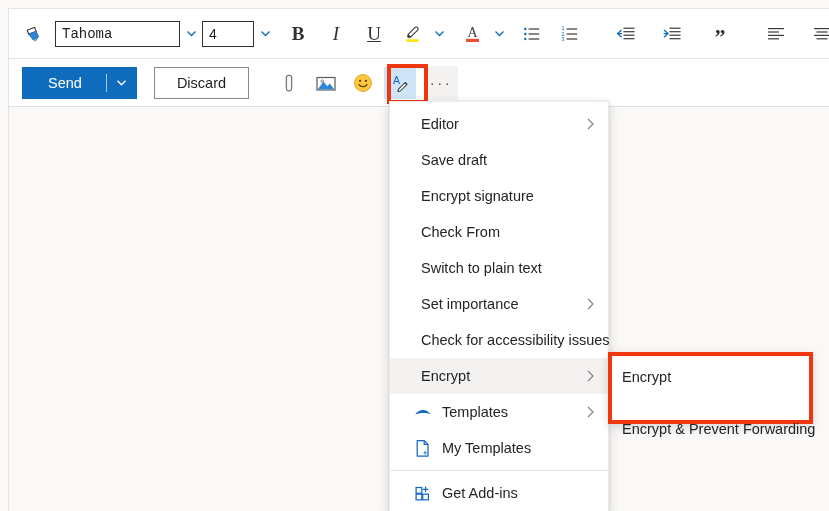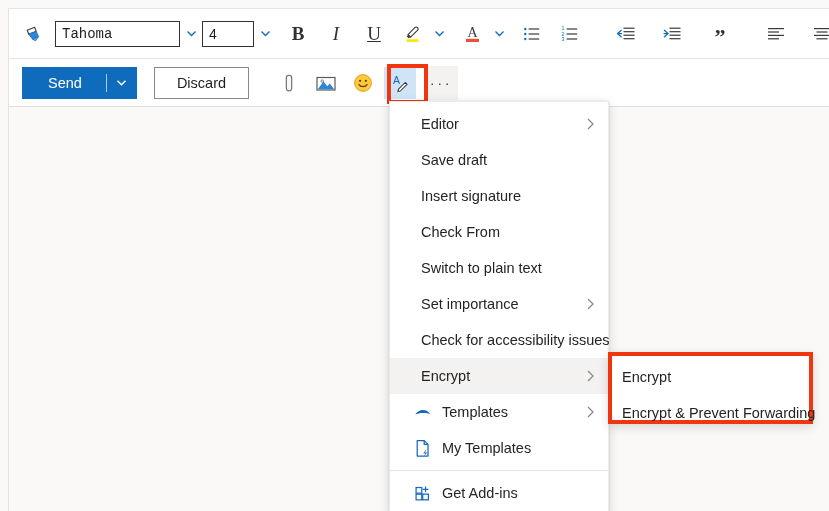--- a/index.html
+++ b/index.html
@@ -445,21 +445,21 @@
             <path d="M3 2 L8 7 L3 12" fill="none" stroke="#8a8886" stroke-width="1.25"></path>
           </svg>
       </span>
     </div>
 
     <div class="mi">
       <span>Save draft</span>
     </div>
 
     <div class="mi">
-      <span>Insert signature</span>
+      <span>Encrypt signature</span>
     </div>
 
     <div class="mi">
       <span>Check From</span>
     </div>
 
     <div class="mi">
       <span>Switch to plain text</span>
     </div>
 
@@ -522,18 +522,18 @@
         </svg>
       </span>
       <span>Get Add-ins</span>
     </div>
   </div>
 
   <div class="submenu">
     <div class="smi" style="margin-top:5px">
       <span>Encrypt</span>
     </div>
-    <div class="smi" style="margin-top:4px">
+    <div class="smi" style="margin-top:20px">
       <span>Encrypt &amp; Prevent Forwarding</span>
     </div>
   </div>
 
 </div>
 
 </body></html>

